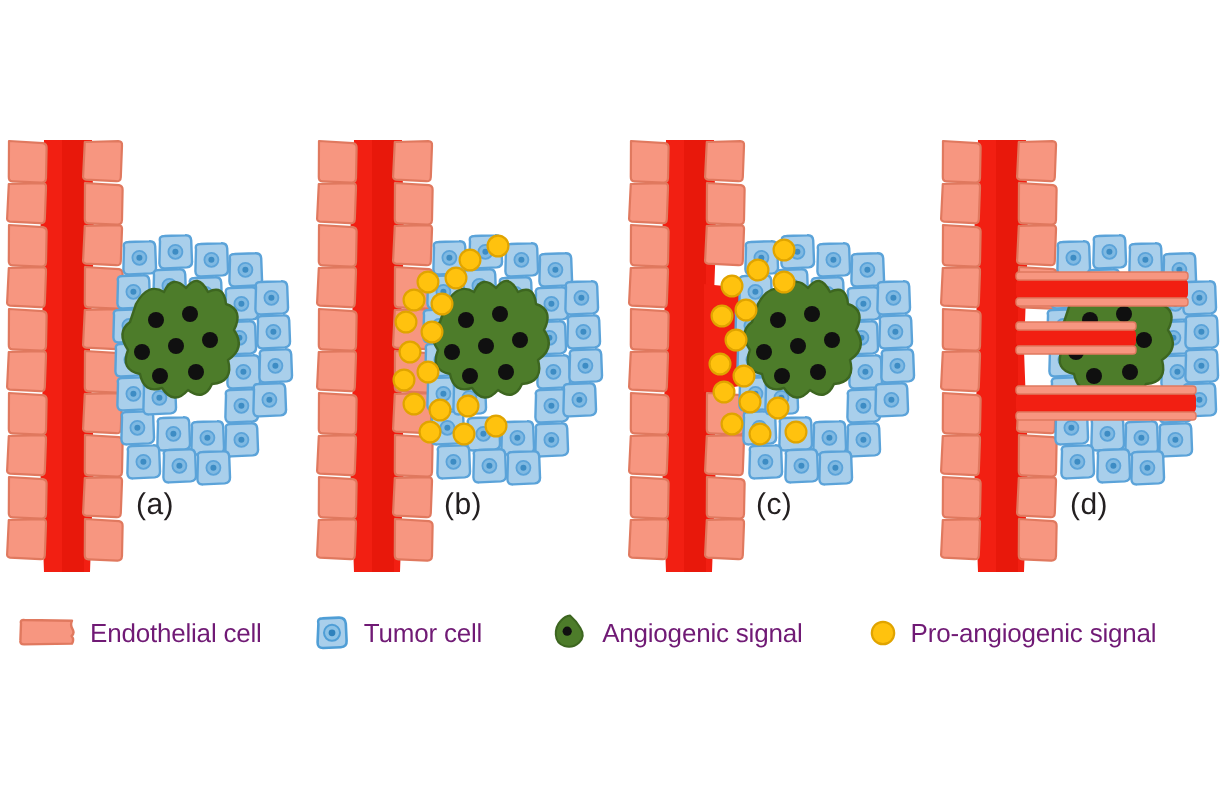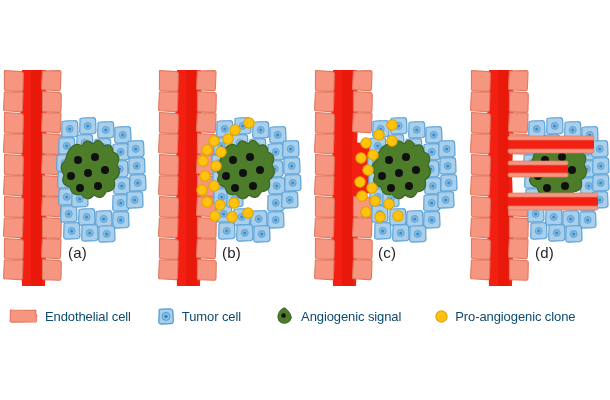--- a/index.html
+++ b/index.html
@@ -34,21 +34,21 @@
     white-space:nowrap;
   }
   .legend-glyph{
     display:inline-block;
     flex:0 0 auto;
     line-height:0;
   }
   .legend-text{
     font-family:"Liberation Sans", sans-serif;
     font-size:13px;
-    color:#0c4a6e;
+    color:#701a75;
     margin-left:7px;
     letter-spacing:-0.1px;
   }
   #li-endo{margin-left:9px;}
   #li-tumor{margin-left:26px;text-align:right;}
   #li-clone{margin-left:36px;}
   #li-signal{margin-left:34px;}
 </style>
 </head>
 <body>
@@ -484,16 +484,16 @@
     </span>
     <span class="legend-text">Angiogenic signal</span>
   </div>
 
   <div class="legend-item" id="li-signal">
     <span class="legend-glyph">
       <svg width="13" height="13" viewBox="0 0 13 13">
           <use href="#legend-signal"></use>
         </svg>
     </span>
-    <span class="legend-text">Pro-angiogenic clone</span>
+    <span class="legend-text">Pro-angiogenic signal</span>
   </div>
 
 </div>
 
 </body></html>

